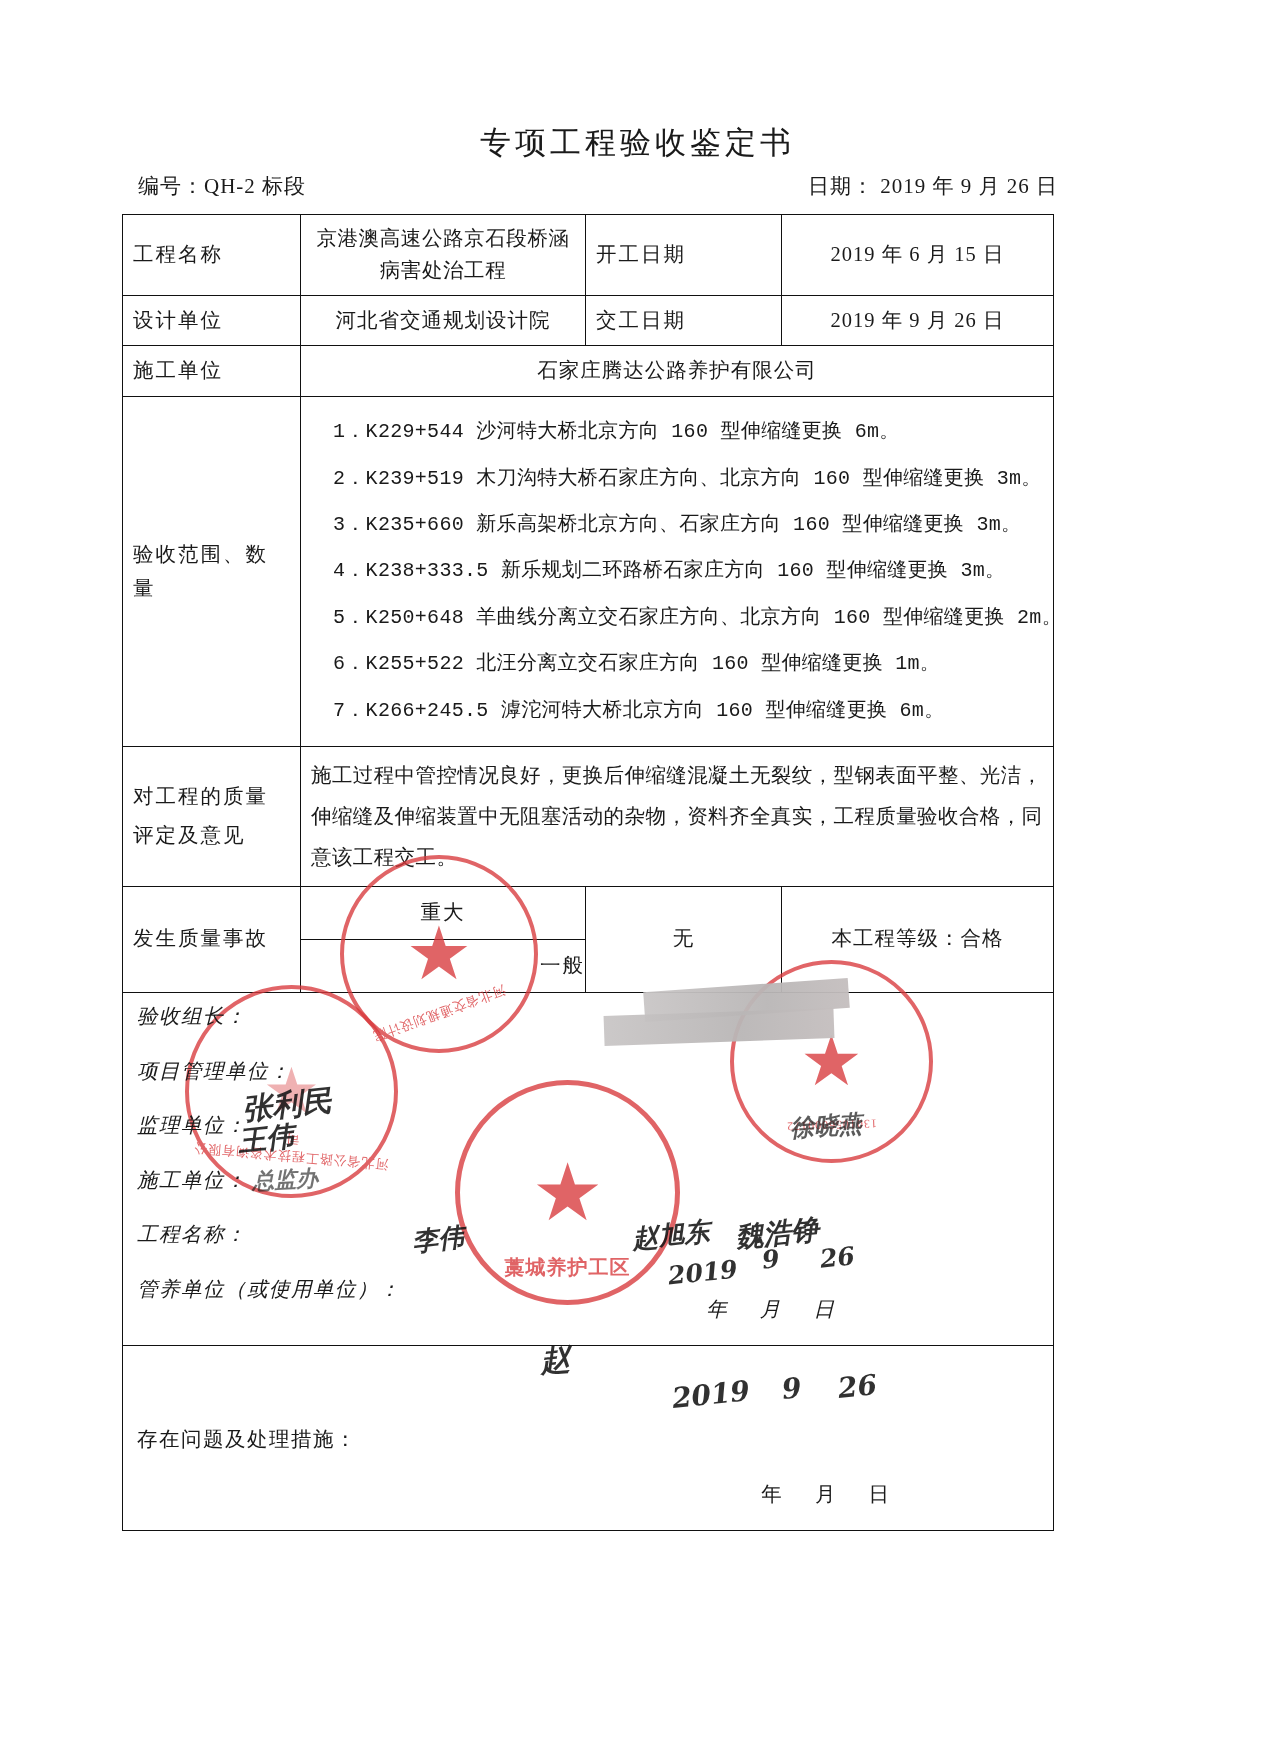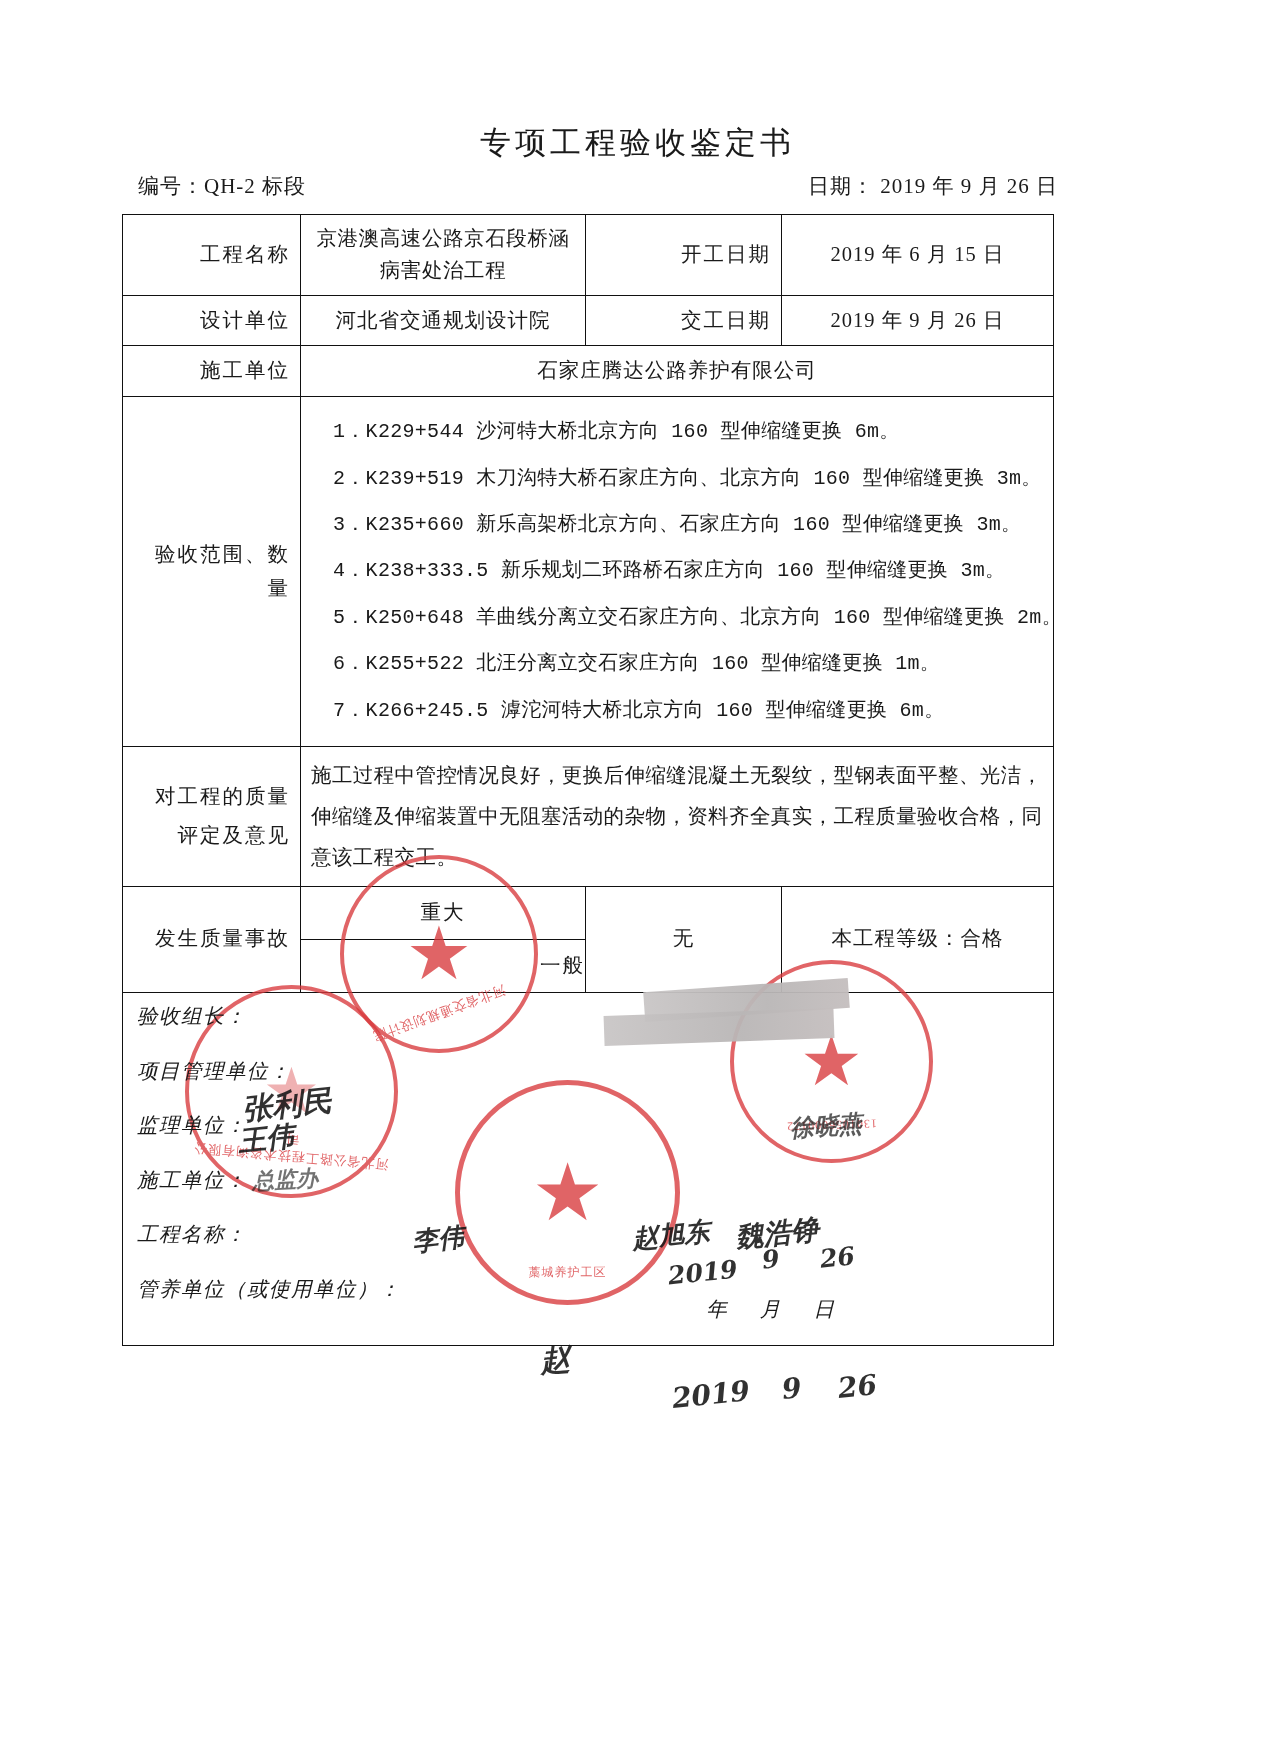--- a/index.html
+++ b/index.html
@@ -59,21 +59,21 @@
     table-layout: fixed;
   }
   table.main td {
     border: 1px solid #111;
     font-size: 20.5px;
     padding: 8px 10px;
     vertical-align: middle;
     line-height: 1.65;
   }
   td.lbl {
-    text-align: right;
+    text-align: left;
     letter-spacing: 2px;
   }
   td.val {
     text-align: center;
     letter-spacing: 0.6px;
   }
   td.val-c {
     text-align: center;
     letter-spacing: 1px;
   }
@@ -256,36 +256,42 @@
         <td class="sig-cell" colspan="4">
           <div class="sig-line">验收组长：</div>
           <div class="sig-line">项目管理单位：</div>
           <div class="sig-line">监理单位：</div>
           <div class="sig-line">施工单位：</div>
           <div class="sig-line">工程名称：</div>
           <div class="sig-line">管养单位（或使用单位）：</div>
           <div class="sig-date">年     月     日</div>
         </td>
       </tr>
+      <tr>
+        <td class="issues-cell" colspan="4">
+          <div class="issues-lbl">存在问题及处理措施：</div>
+          <div class="issues-date">年     月     日</div>
+        </td>
+      </tr>
     </tbody>
   </table>
 
   <div class="stamp" style="left:340px;top:855px;width:190px;height:190px;">
     <div class="star" style="font-size:74px;">★</div>
     <div class="bottomtext" style="transform:rotate(160deg);">河北省交通规划设计院</div>
   </div>
 
   <div class="stamp" style="left:185px;top:985px;width:205px;height:205px;">
     <div class="star" style="font-size:64px;opacity:0.5;">★</div>
     <div class="bottomtext" style="transform:rotate(185deg);">河北省公路工程技术咨询有限公司</div>
   </div>
 
   <div class="stamp" style="left:455px;top:1080px;width:215px;height:215px;border-width:5px;">
     <div class="star" style="font-size:80px;">★</div>
-    <div class="bottomtext" style="bottom:9%;font-size:12px;font-weight:normal;">藁城养护工区</div>
+    <div class="bottomtext" style="bottom:9%;font-size:20px;font-weight:bold;">藁城养护工区</div>
   </div>
 
   <div class="stamp" style="left:730px;top:960px;width:195px;height:195px;">
     <div class="star" style="font-size:70px;">★</div>
     <div class="bottomtext" style="transform:rotate(178deg);font-size:12px;">1301056000172</div>
   </div>
 
   <div class="hand" style="left:242px;top:1085px;font-size:30px;">张利民</div>
   <div class="hand" style="left:238px;top:1120px;font-size:28px;">王伟</div>
   <div class="hand" style="left:252px;top:1165px;font-size:22px;transform:rotate(-3deg);opacity:0.6;">总监办</div>

